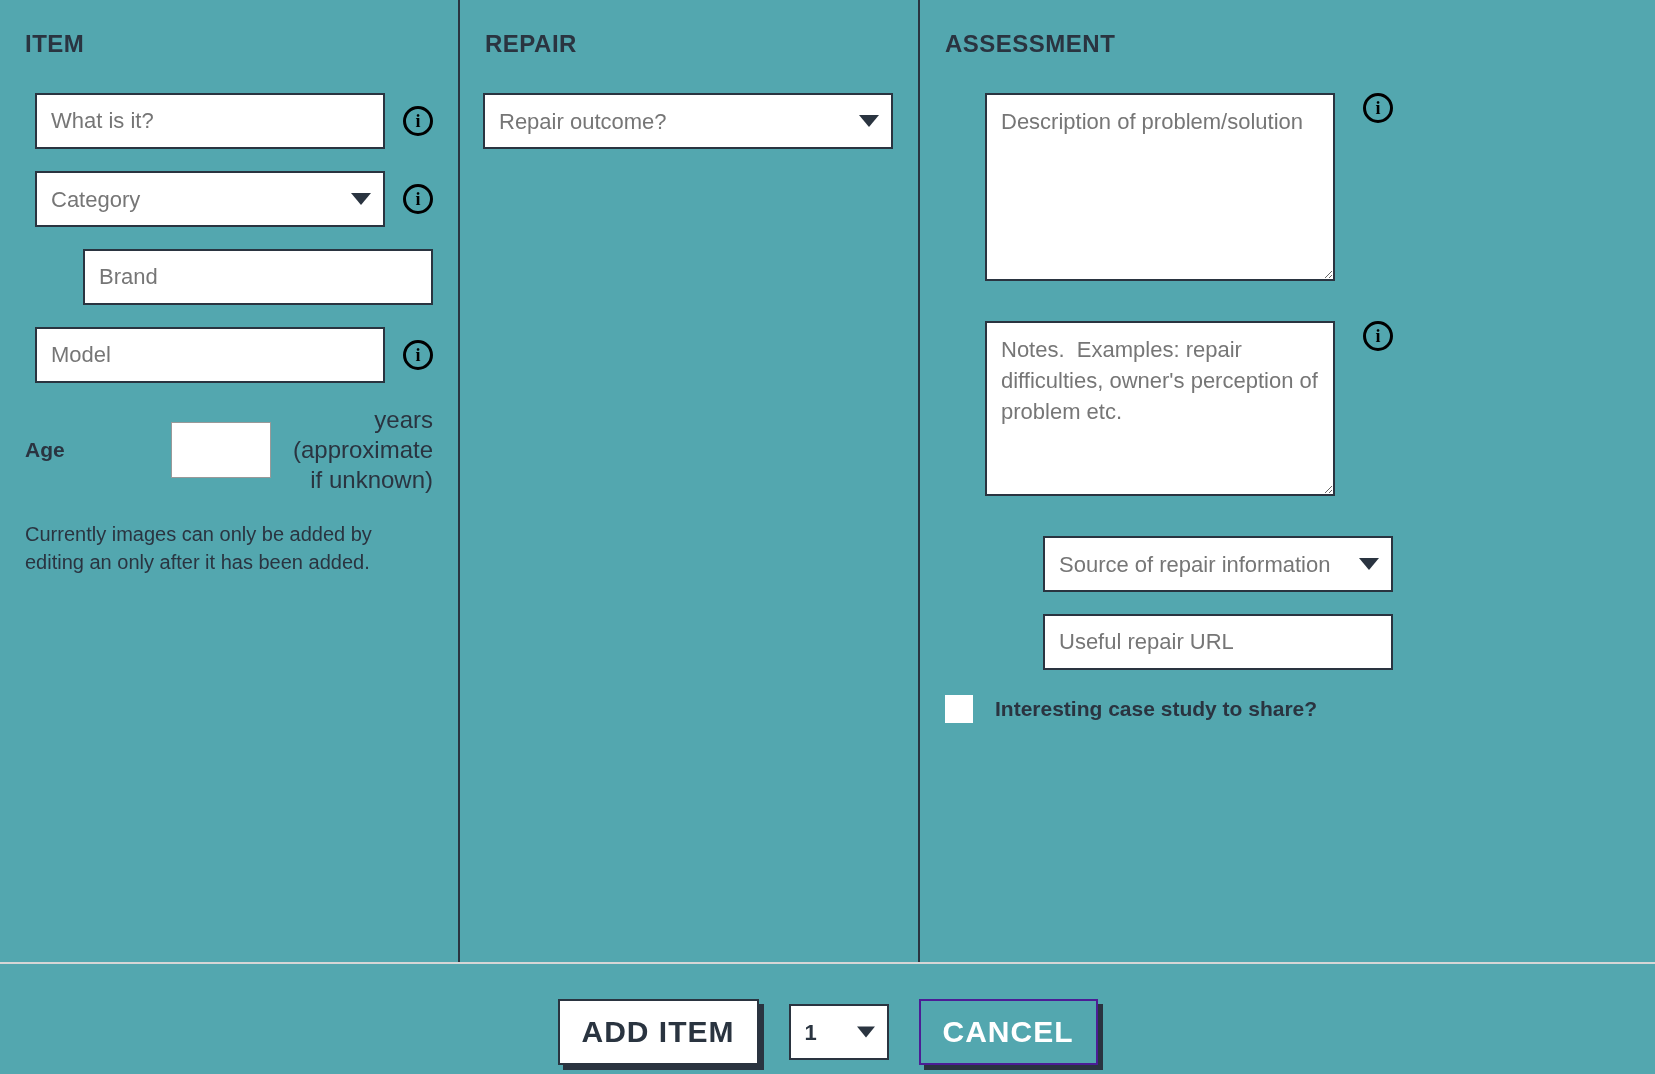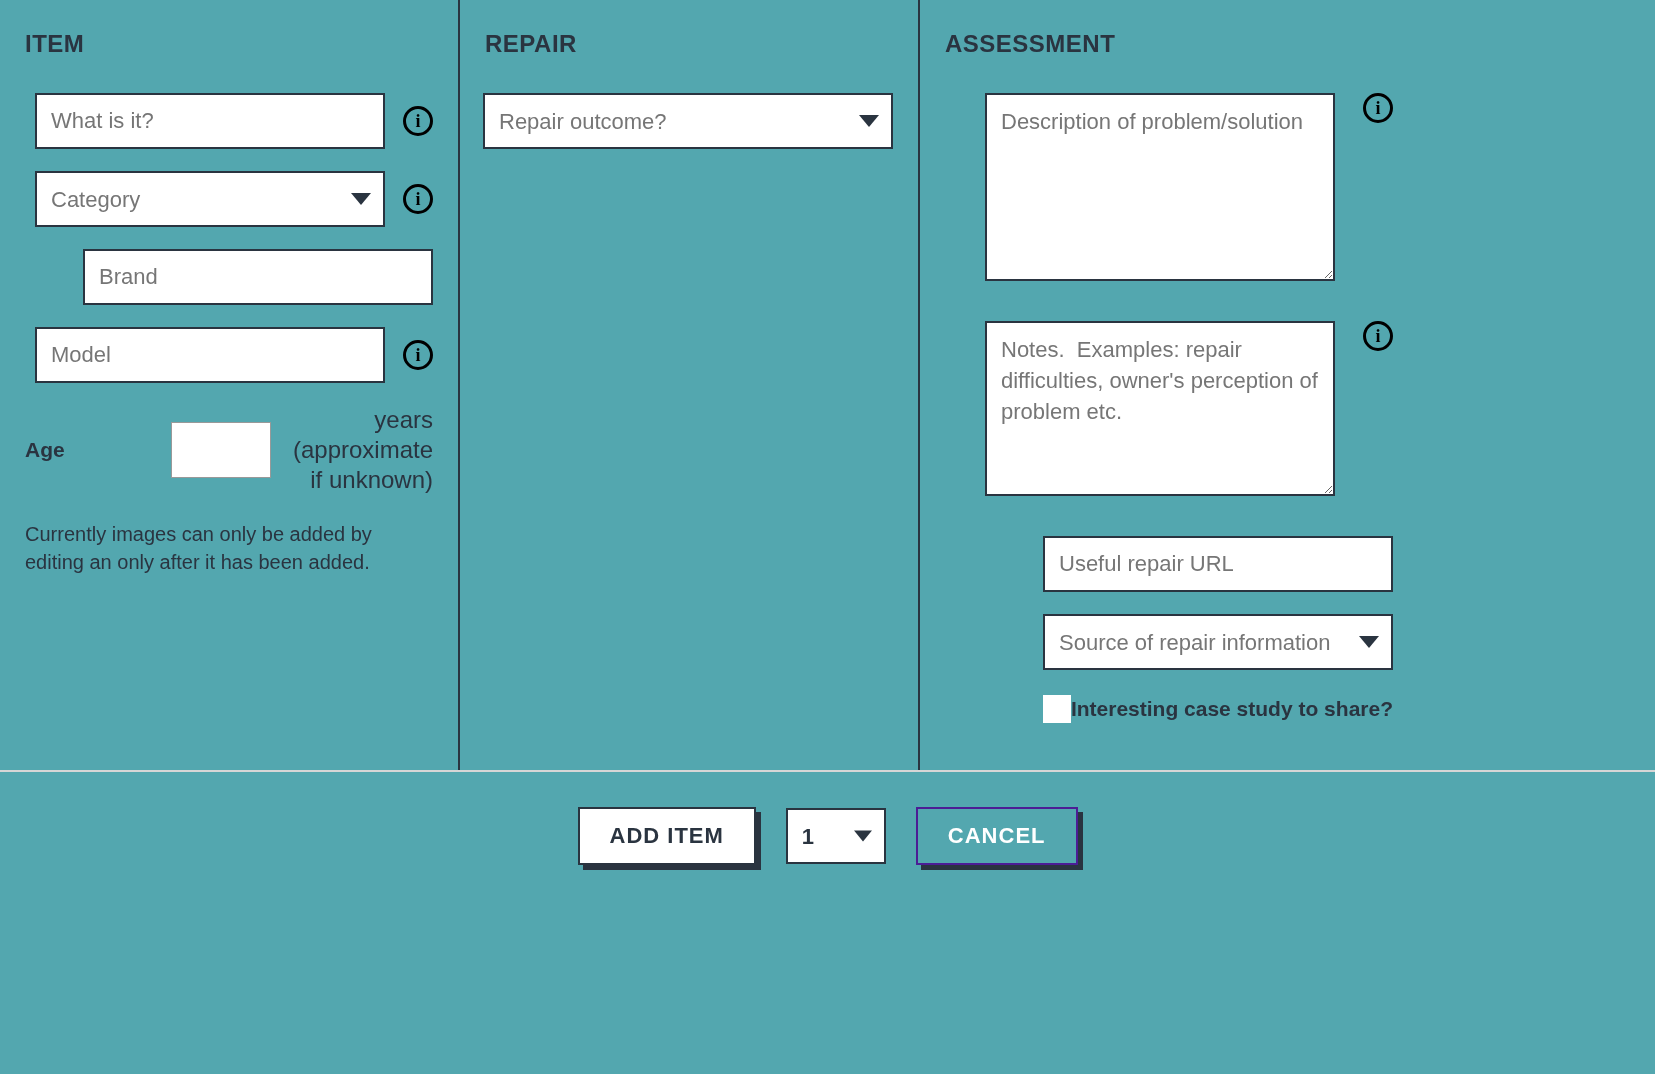--- a/index.html
+++ b/index.html
@@ -4,21 +4,21 @@
 <style>
   * { box-sizing: border-box; margin: 0; padding: 0; }
   body {
     font-family: -apple-system, BlinkMacSystemFont, "Segoe UI", "Helvetica Neue", Arial, sans-serif;
     background: #53a7af;
     color: #2a3440;
     width: 1655px;
   }
   .form-area {
     display: flex;
-    height: 770px;
+    height: 962px;
   }
   .col {
     padding: 30px 25px 20px 25px;
     position: relative;
   }
   .col-item { width: 460px; border-right: 2px solid #2a3440; }
   .col-repair { width: 460px; border-right: 2px solid #2a3440; }
   .col-assess { flex: 1; }
   .hspacer { flex: 1; }
   h2 {
@@ -98,40 +98,40 @@
   
   .ta-row { display: flex; align-items: flex-start; gap: 28px; margin-bottom: 40px; padding-left: 40px; }
   .field-textarea {
     width: 350px; height: 188px; resize: both;
     line-height: 1.4;
   }
   .assess-input { width: 350px; height: 56px; }
   .assess-select-wrap .field-select { width: 350px; }
 
   .checkbox-row {
-    display: flex; align-items: center; margin-top: 25px; justify-content: flex-end;
+    display: flex; align-items: center; gap: 22px; margin-top: 25px;
   }
   .chk {
     width: 28px; height: 28px; background: #fff; border: 1px solid #fff;
     appearance: none; -webkit-appearance: none; cursor: pointer;
   }
   .chk-label { font-size: 21px; font-weight: 800; color: #2a3440; }
 
   
   .divider {
     border-top: 2px solid #d6d6d6;
   }
   .footer {
     display: flex; justify-content: center; align-items: center;
     gap: 30px; padding: 35px 0 45px 0;
     background: #53a7af;
   }
   .btn {
-    font-size: 22px; font-weight: 800; letter-spacing: 1px;
-    padding: 14px 30px; cursor: pointer;
+    font-size: 30px; font-weight: 800; letter-spacing: 1px;
+    padding: 14px 22px; cursor: pointer;
     font-family: inherit; text-transform: uppercase;
     border: 2px solid #2a3440;
   }
   .btn-add {
     background: #fff; color: #2a3440;
     box-shadow: 5px 5px 0 0 #2a3440;
   }
   .qty-wrap { position: relative; display: inline-block; }
   .qty-select {
     width: 100px; height: 56px; background: #fff; border: 2px solid #2a3440;
@@ -205,32 +205,32 @@
       <textarea class="field-textarea" placeholder="Description of problem/solution" style=""></textarea>
       <span class="info-icon">i</span>
     </div>
 
     <div class="ta-row">
       <textarea class="field-textarea" style="height: 175px;" placeholder="Notes.  Examples: repair difficulties, owner's perception of problem etc."></textarea>
       <span class="info-icon">i</span>
     </div>
 
     <div class="field-row">
-      <input class="field-input assess-input" type="text" placeholder="Useful repair URL" style="">
-    </div>
-
-    <div class="field-row">
       <span class="select-wrap assess-select-wrap">
         <select class="field-select">
           <option>Source of repair information</option>
         </select>
         <span class="caret"></span>
       </span>
     </div>
 
+    <div class="field-row">
+      <input class="field-input assess-input" type="text" placeholder="Useful repair URL" style="">
+    </div>
+
     <div class="checkbox-row">
       <input type="checkbox" class="chk" style="">
       <span class="chk-label">Interesting case study to share?</span>
     </div>
   </div>
 
   <div class="hspacer"></div>
 </div>
 
 <div class="divider"></div>

